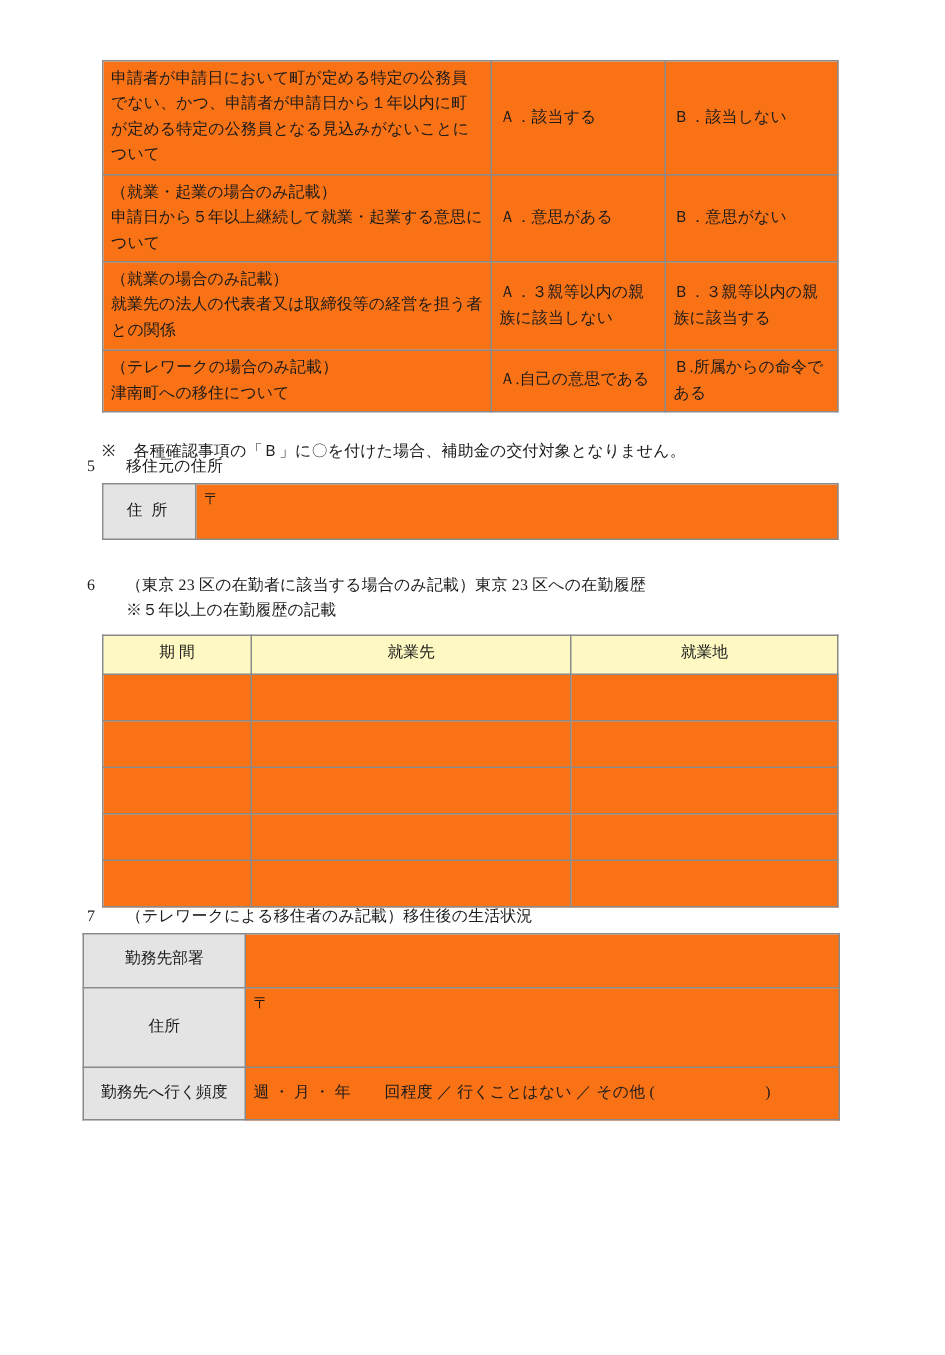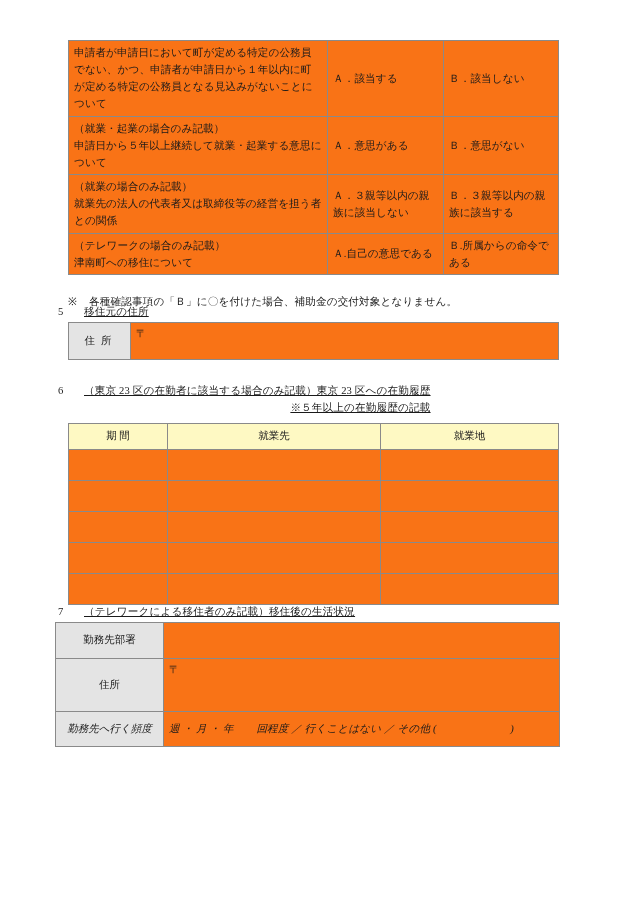--- a/index.html
+++ b/index.html
@@ -76,30 +76,28 @@
   }
   .note .mark { margin-right: 12px; }
 
   
   .section-head {
     position: absolute;
     font-size: 10.6px;
     line-height: 1.62;
     letter-spacing: 0.15px;
     white-space: nowrap;
-    text-decoration: underline;
   }
   .section-head .num {
     display: inline-block;
     width: 26px;
   }
   .section-head .sub {
     display: block;
-    margin-left: 42px;
-    text-align: right;
+    margin-left: 26px;
   }
 
   #head-5 { left: 58px; top: 303px; }
   #head-6 { left: 58px; top: 382px; }
   #head-7 { left: 58px; top: 603px; }
 
   
   #tbl-prev-address {
     left: 68px;
     top: 322px;
@@ -149,21 +147,21 @@
     background: #e4e4e4;
     text-align: center;
     padding: 4px 3px;
   }
   #tbl-after-move td.value {
     vertical-align: top;
     padding-top: 3px;
   }
   #tbl-after-move tr.r-dept td { height: 27px; }
   #tbl-after-move tr.r-addr td { height: 44px; }
-  #tbl-after-move tr.r-freq td { height: 26px; vertical-align: middle; font-style: italic; }
+  #tbl-after-move tr.r-freq td { height: 26px; vertical-align: middle; }
   #tbl-after-move .freq-line {
     display: block;
     white-space: pre;
     letter-spacing: 0.2px;
   }
 </style>
 </head>
 <body>
 
 <div class="page">

